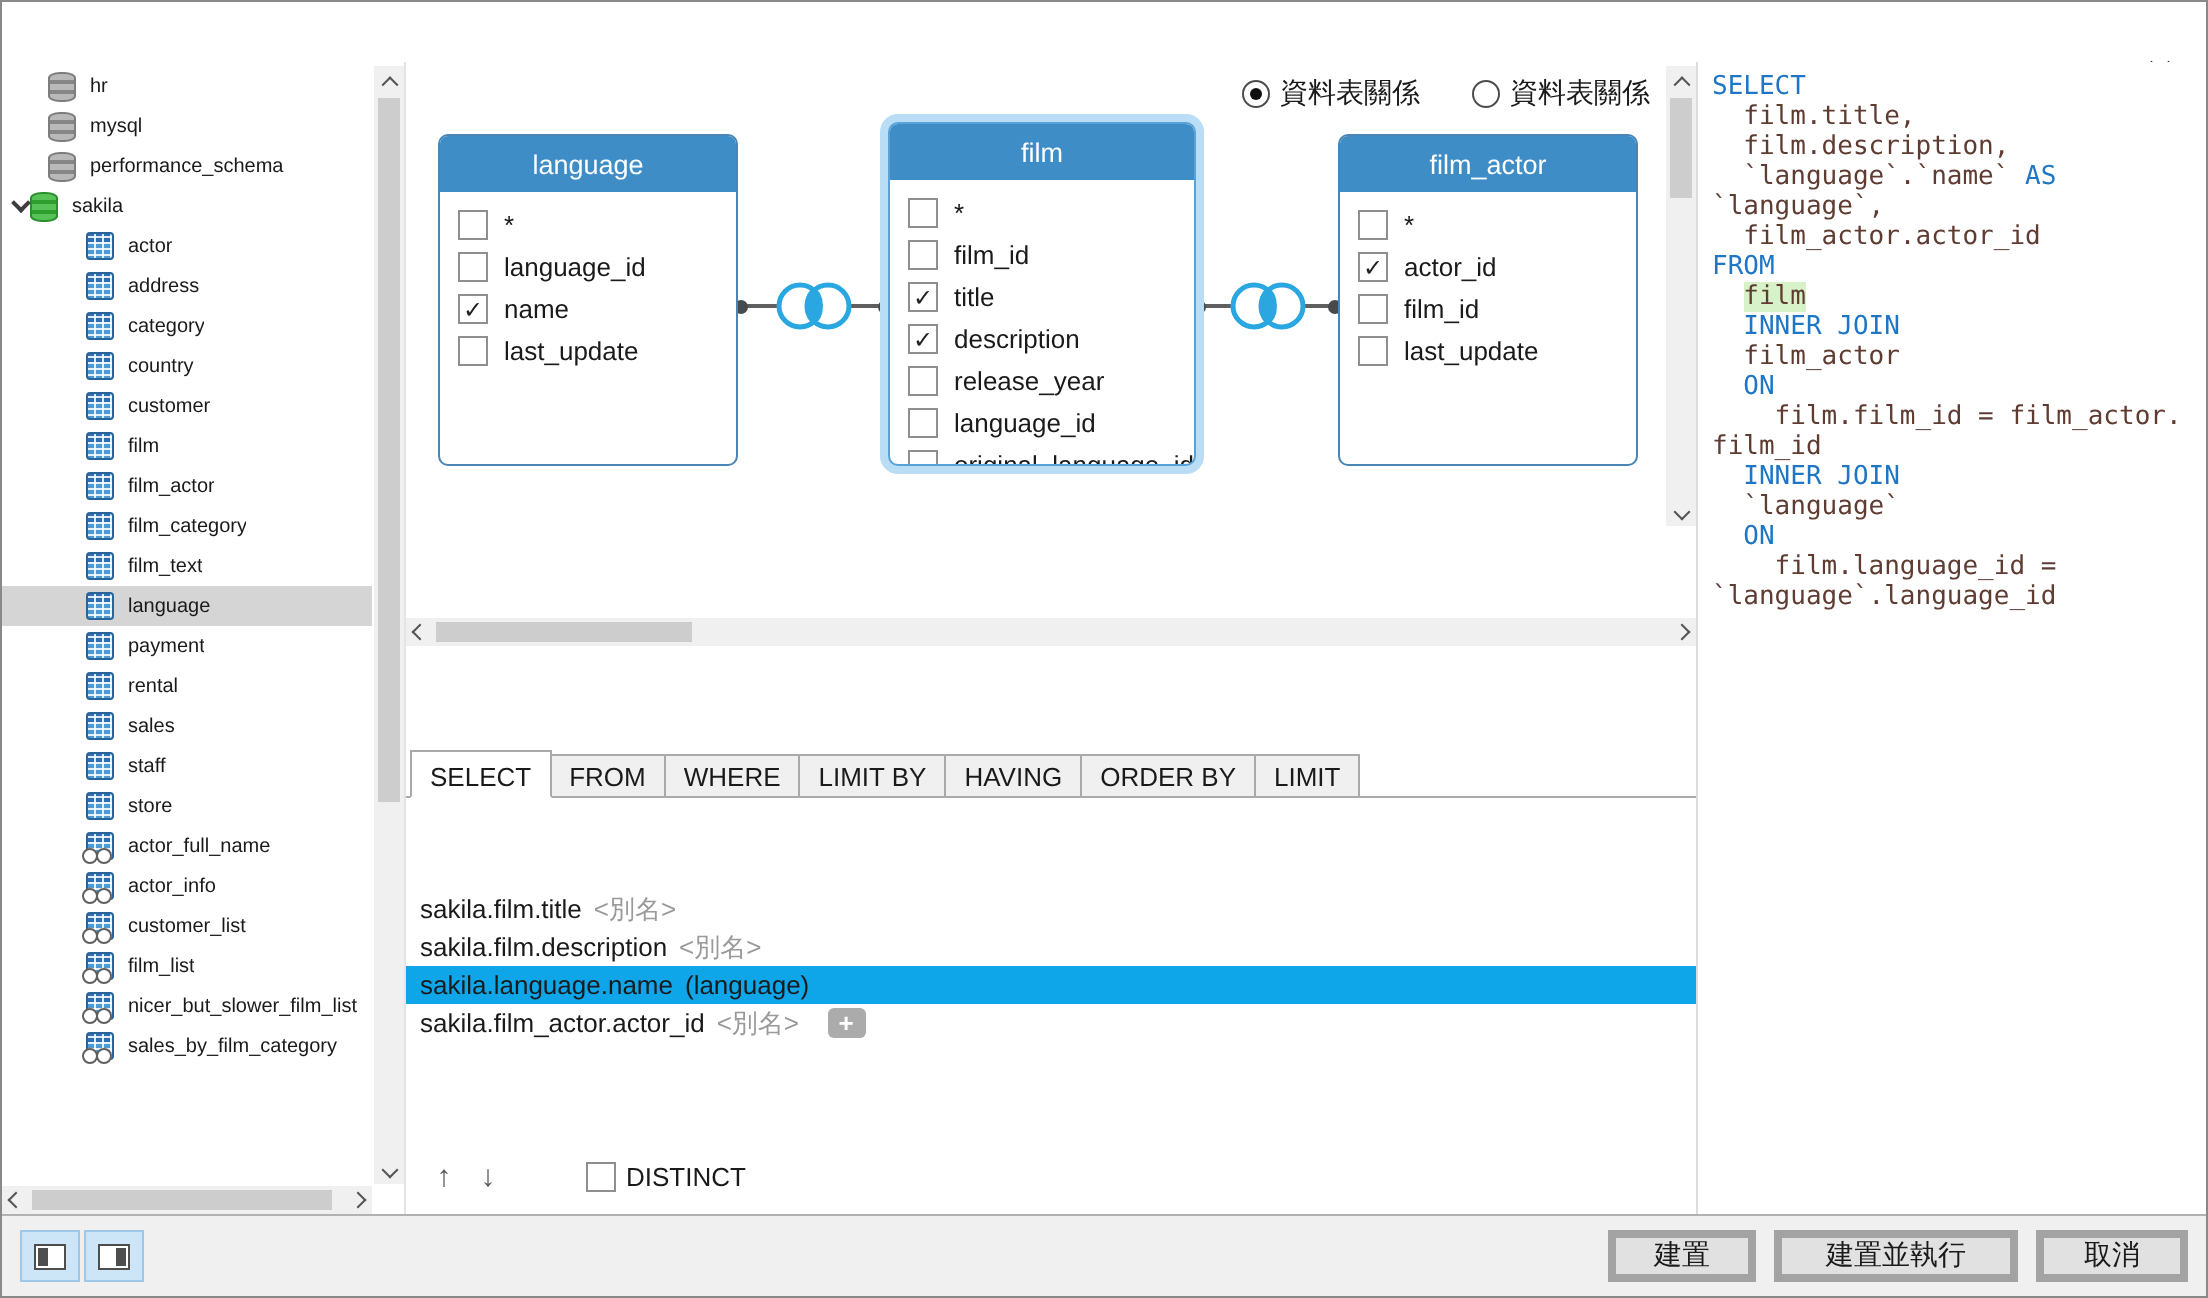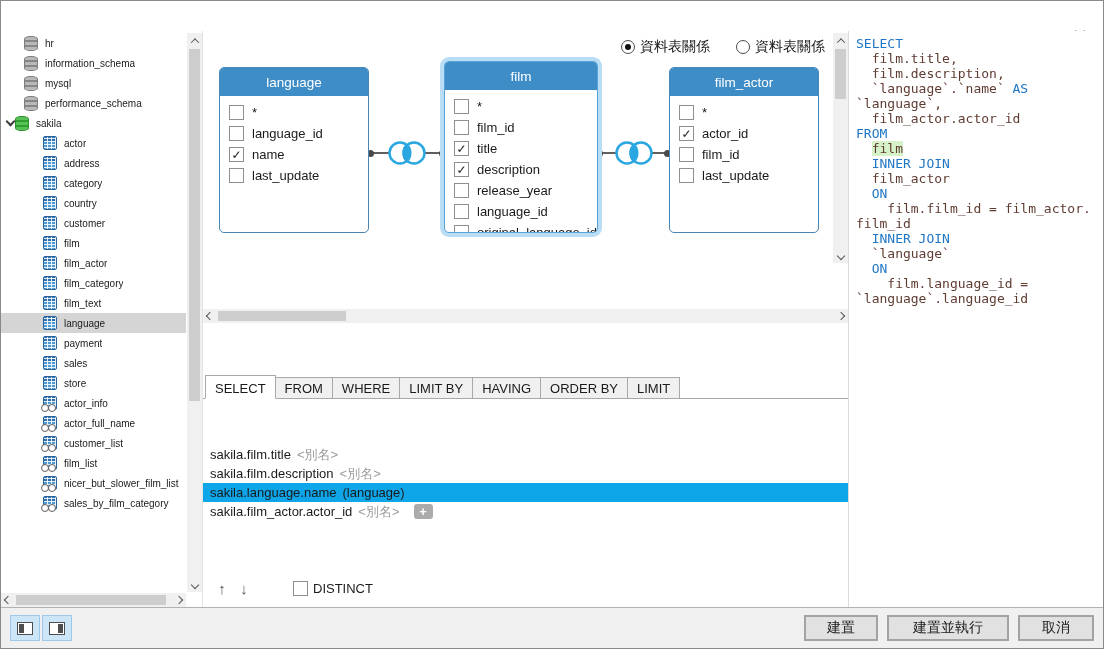--- a/index.html
+++ b/index.html
@@ -98,21 +98,21 @@
   .kw { color:#1f76c4; }
   .hl { background:#d7f2c8; }
 
   
   .footer { position:absolute; left:0; right:0; bottom:0; height:41px; background:#f0f0f0; border-top:1px solid #b2b2b2; display:flex; align-items:center; padding:0 9px; }
   .toggles { display:flex; gap:2px; }
   .togglebtn { width:30px; height:26px; background:#cde6f7; border:1px solid #9ec7e8; display:flex; align-items:center; justify-content:center; }
   .panel-ic { width:16px; height:13px; border:1px solid #4e4e4e; background:#fff; position:relative; }
   .panel-ic::before { content:""; position:absolute; top:1px; bottom:1px; width:5px; background:#4e4e4e; }
   .panel-ic.barleft::before { left:1px; } .panel-ic.barright::before { right:1px; }
-  .btn { height:26px; border:2px solid #a3a3a3; background:#e1e1e1; font-size:14px; font-family:"Liberation Sans", sans-serif;
+  .btn { height:26px; border:4px solid #a3a3a3; background:#e1e1e1; font-size:14px; font-family:"Liberation Sans", sans-serif;
          display:flex; align-items:center; justify-content:center; margin-left:9px; }
   .btn.b1 { width:74px; margin-left:auto; } .btn.b2 { width:122px; } .btn.b3 { width:76px; }
 </style>
 </head>
 <body>
 
 <div class="window">
 
   <div class="titlebar">
     <span class="hammer">
@@ -136,24 +136,20 @@
   <div class="main">
 
     <div class="sidebar">
       <div class="tree" id="tree">
           <div class="tree-item ind0">
             <div class="icon-database"></div>
             <div class="lbl">hr</div>
           </div>
           <div class="tree-item ind0">
             <div class="icon-database"></div>
-            <div class="lbl">information_schema</div>
-          </div>
-          <div class="tree-item ind0">
-            <div class="icon-database"></div>
             <div class="lbl">mysql</div>
           </div>
           <div class="tree-item ind0">
             <div class="icon-database"></div>
             <div class="lbl">performance_schema</div>
           </div>
           <div class="tree-item ind0 has-chev">
             <div class="chev"></div>
             <div class="icon-database green"></div>
             <div class="lbl">sakila</div>
@@ -197,33 +193,41 @@
           <div class="tree-item ind1 selected">
             <div class="icon-table-grid"></div>
             <div class="lbl">language</div>
           </div>
           <div class="tree-item ind1">
             <div class="icon-table-grid"></div>
             <div class="lbl">payment</div>
           </div>
           <div class="tree-item ind1">
             <div class="icon-table-grid"></div>
+            <div class="lbl">rental</div>
+          </div>
+          <div class="tree-item ind1">
+            <div class="icon-table-grid"></div>
             <div class="lbl">sales</div>
           </div>
           <div class="tree-item ind1">
             <div class="icon-table-grid"></div>
+            <div class="lbl">staff</div>
+          </div>
+          <div class="tree-item ind1">
+            <div class="icon-table-grid"></div>
             <div class="lbl">store</div>
           </div>
           <div class="tree-item ind1">
             <div class="icon-table-grid icon-view-grid"></div>
+            <div class="lbl">actor_full_name</div>
+          </div>
+          <div class="tree-item ind1">
+            <div class="icon-table-grid icon-view-grid"></div>
             <div class="lbl">actor_info</div>
-          </div>
-          <div class="tree-item ind1">
-            <div class="icon-table-grid icon-view-grid"></div>
-            <div class="lbl">actor_full_name</div>
           </div>
           <div class="tree-item ind1">
             <div class="icon-table-grid icon-view-grid"></div>
             <div class="lbl">customer_list</div>
           </div>
           <div class="tree-item ind1">
             <div class="icon-table-grid icon-view-grid"></div>
             <div class="lbl">film_list</div>
           </div>
           <div class="tree-item ind1">

